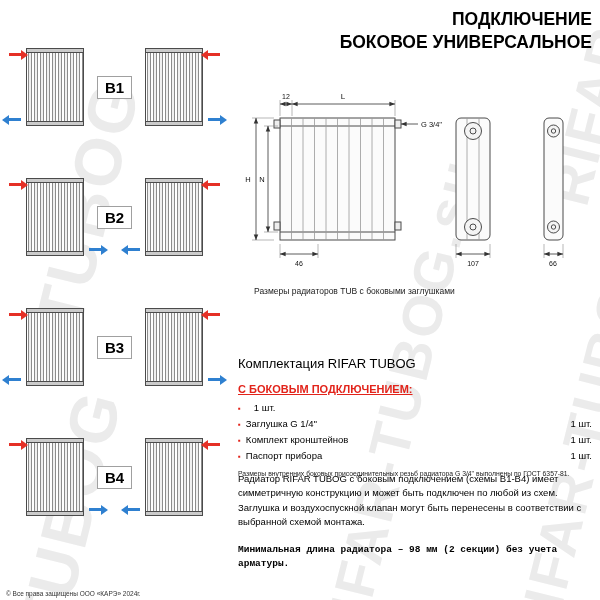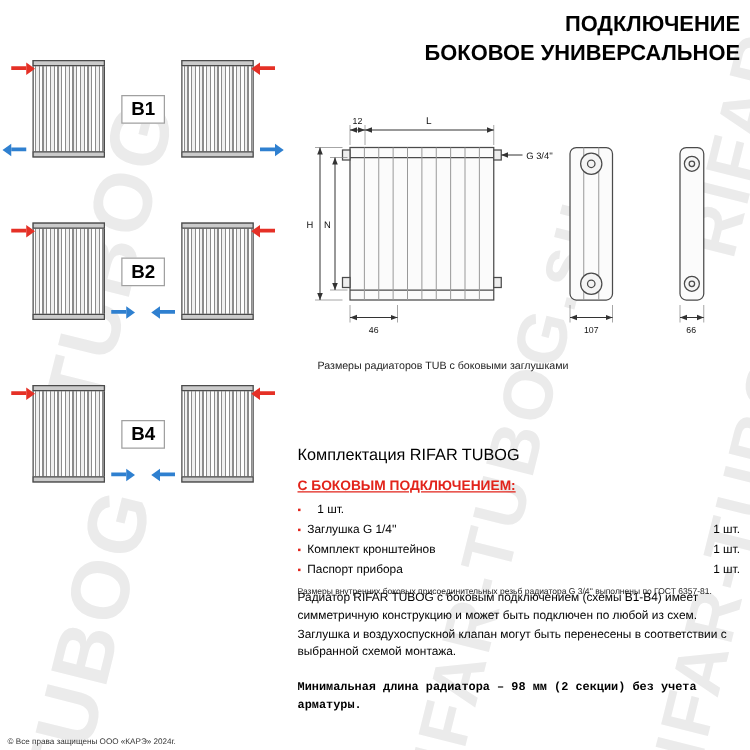--- a/index.html
+++ b/index.html
@@ -109,20 +109,33 @@
           <span class="arr blue pos-br dir-right"></span>
         </div>
       <span class="scheme-label">В2</span>
       <div class="rad-wrap">
         <div class="radiator"></div>
       <span class="arr red pos-tr dir-left"></span>
           <span class="arr blue pos-bl dir-left"></span>
         </div>
     </div>
 
+    <div class="scheme-row">
+      <div class="rad-wrap">
+        <div class="radiator"></div>
+      <span class="arr red pos-tl dir-right"></span>
+          <span class="arr blue pos-bl dir-left"></span>
+        </div>
+      <span class="scheme-label">В3</span>
+      <div class="rad-wrap">
+        <div class="radiator"></div>
+      <span class="arr red pos-tr dir-left"></span>
+          <span class="arr blue pos-br dir-right"></span>
+        </div>
+    </div>
 
     <div class="scheme-row">
       <div class="rad-wrap">
         <div class="radiator"></div>
       <span class="arr red pos-tl dir-right"></span>
           <span class="arr blue pos-br dir-right"></span>
         </div>
       <span class="scheme-label">В4</span>
       <div class="rad-wrap">
         <div class="radiator"></div>

